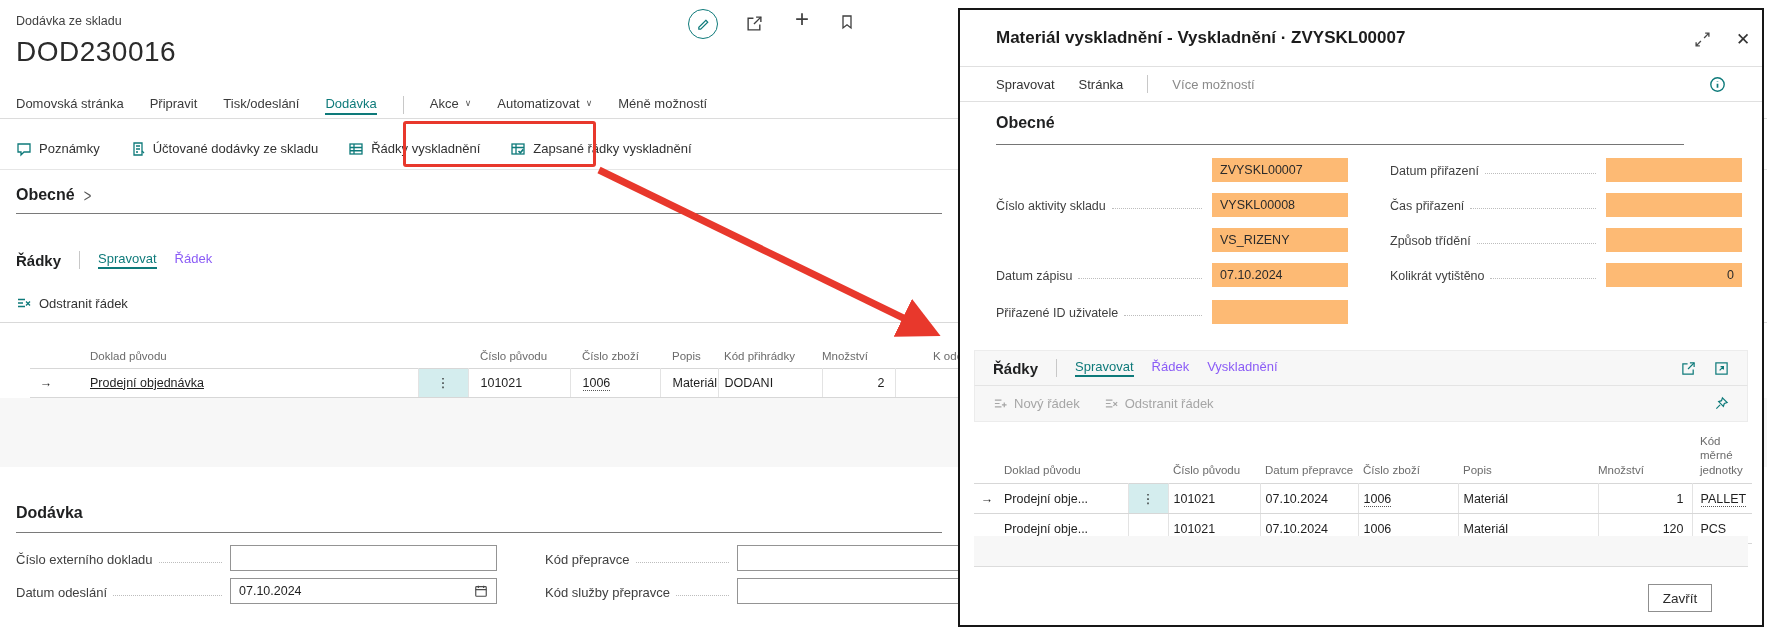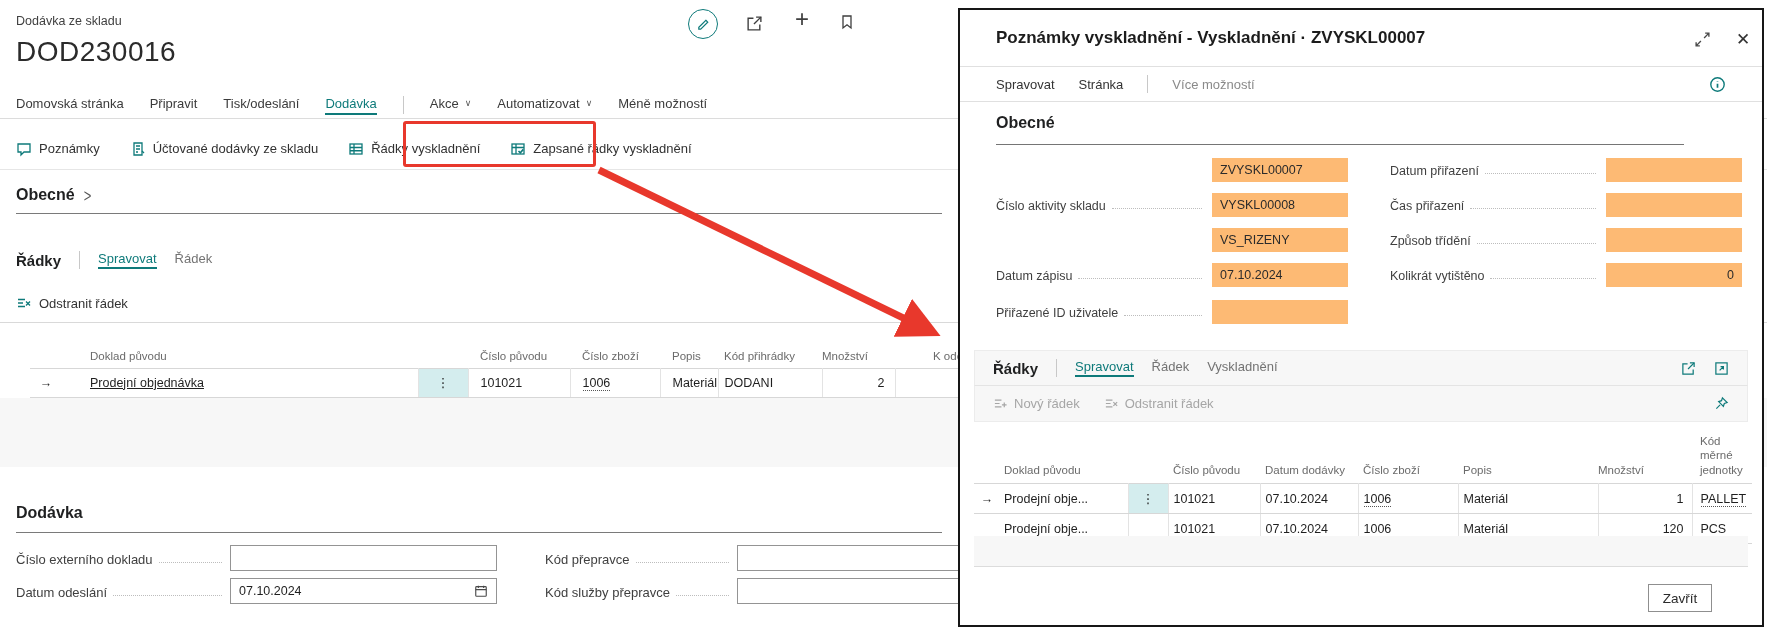--- a/index.html
+++ b/index.html
@@ -33,21 +33,21 @@
   .actionbar .item .ic { color:#0e7a7a; }
   .actionbar-sep { left:0; top:169px; width:100%; border-top:1px solid #e6e6e6; }
 
   .sec-h { font-size:16px; font-weight:700; color:#1f2021; }
   .sec-obecne { left:16px; top:186px; display:flex; align-items:center; gap:9px; }
   .sec-obecne .chevr { font-size:13px; color:#555; transform:scaleY(1.35); font-weight:400; }
   .sec-obecne-line { left:16px; top:213px; width:926px; border-top:1px solid #7a7a7a; }
 
   .part-cap { left:16px; top:251px; gap:18px; }
   .part-cap .cap { font-size:15px; font-weight:700; color:#1f2021; }
-  .tab { font-size:13px; color:#737373; cursor:pointer; padding-bottom:3px; }
+  .tab { font-size:13px; color:#8b5cf6; cursor:pointer; padding-bottom:3px; }
   .tab.sel { color:#0e7a7a; border-bottom:2px solid #0e7a7a; padding-bottom:1px; }
 
   .tool-row { left:16px; top:295px; gap:7px; font-size:13px; color:#333; cursor:pointer; }
   .tool-row .ic { color:#0e7a7a; }
   .grid-sep { left:0; top:322px; width:100%; border-top:1px solid #d9d9d9; }
 
   table.grid { border-collapse:collapse; table-layout:fixed; }
   .grid th { font-size:11.5px; font-weight:400; color:#6b6b6b; text-align:left;
     vertical-align:bottom; padding:0 0 6px 0; }
   .grid td { font-size:12.5px; color:#1f1f1f; height:29px; vertical-align:middle;
@@ -306,21 +306,21 @@
   <svg class="abs arrow-svg">
     <defs>
       <marker id="ah" markerWidth="6" markerHeight="6" refX="4" refY="3" orient="auto">
         <path d="M0,0 L6,3 L0,6 z" fill="#e8382c"></path>
       </marker>
     </defs>
     <line x1="599" y1="170" x2="928" y2="330" stroke="#e8382c" stroke-width="7" marker-end="url(#ah)"></line>
   </svg>
 
   <div class="abs dialog">
-    <div class="abs dlg-title">Poznámky vyskladnění - Vyskladnění · ZVYSKL00007</div>
+    <div class="abs dlg-title">Materiál vyskladnění - Vyskladnění · ZVYSKL00007</div>
     <div class="abs dlg-topic dlg-expand">
       <svg class="ic" width="17" height="17" viewBox="0 0 16 16" fill="none" stroke="currentColor" stroke-width="1.3">
           <path d="M9.5 6.5L14 2M10.5 2H14v3.5M6.5 9.5L2 14M2 10.5V14h3.5"></path>
         </svg>
     </div>
     <div class="abs dlg-topic dlg-close">✕</div>
 
     <div class="abs dlg-menubar">
       <span>Spravovat</span>
       <span>Stránka</span>
@@ -435,21 +435,21 @@
           <col style="width:140px">
           <col style="width:94px">
           <col style="width:60px">
       </colgroup>
       <tbody>
           <tr style="height:40px">
         <th></th>
         <th style="padding-left:4px">Doklad původu</th>
         <th></th>
         <th style="padding-left:5px">Číslo původu</th>
-        <th style="padding-left:5px">Datum dodávky</th>
+        <th style="padding-left:5px">Datum přepravce</th>
         <th style="padding-left:5px">Číslo zboží</th>
         <th style="padding-left:5px">Popis</th>
         <th class="num" style="padding-right:8px">Množství</th>
         <th style="padding-left:8px; white-space:normal">Kód měrné jednotky</th>
       </tr>
       <tr style="height:30px">
         <td class="rarrow">→</td>
         <td class="vb" style="padding-left:4px">Prodejní obje...</td>
         <td class="vb menu-cell">⋮</td>
         <td class="vb" style="padding-left:5px">101021</td>

